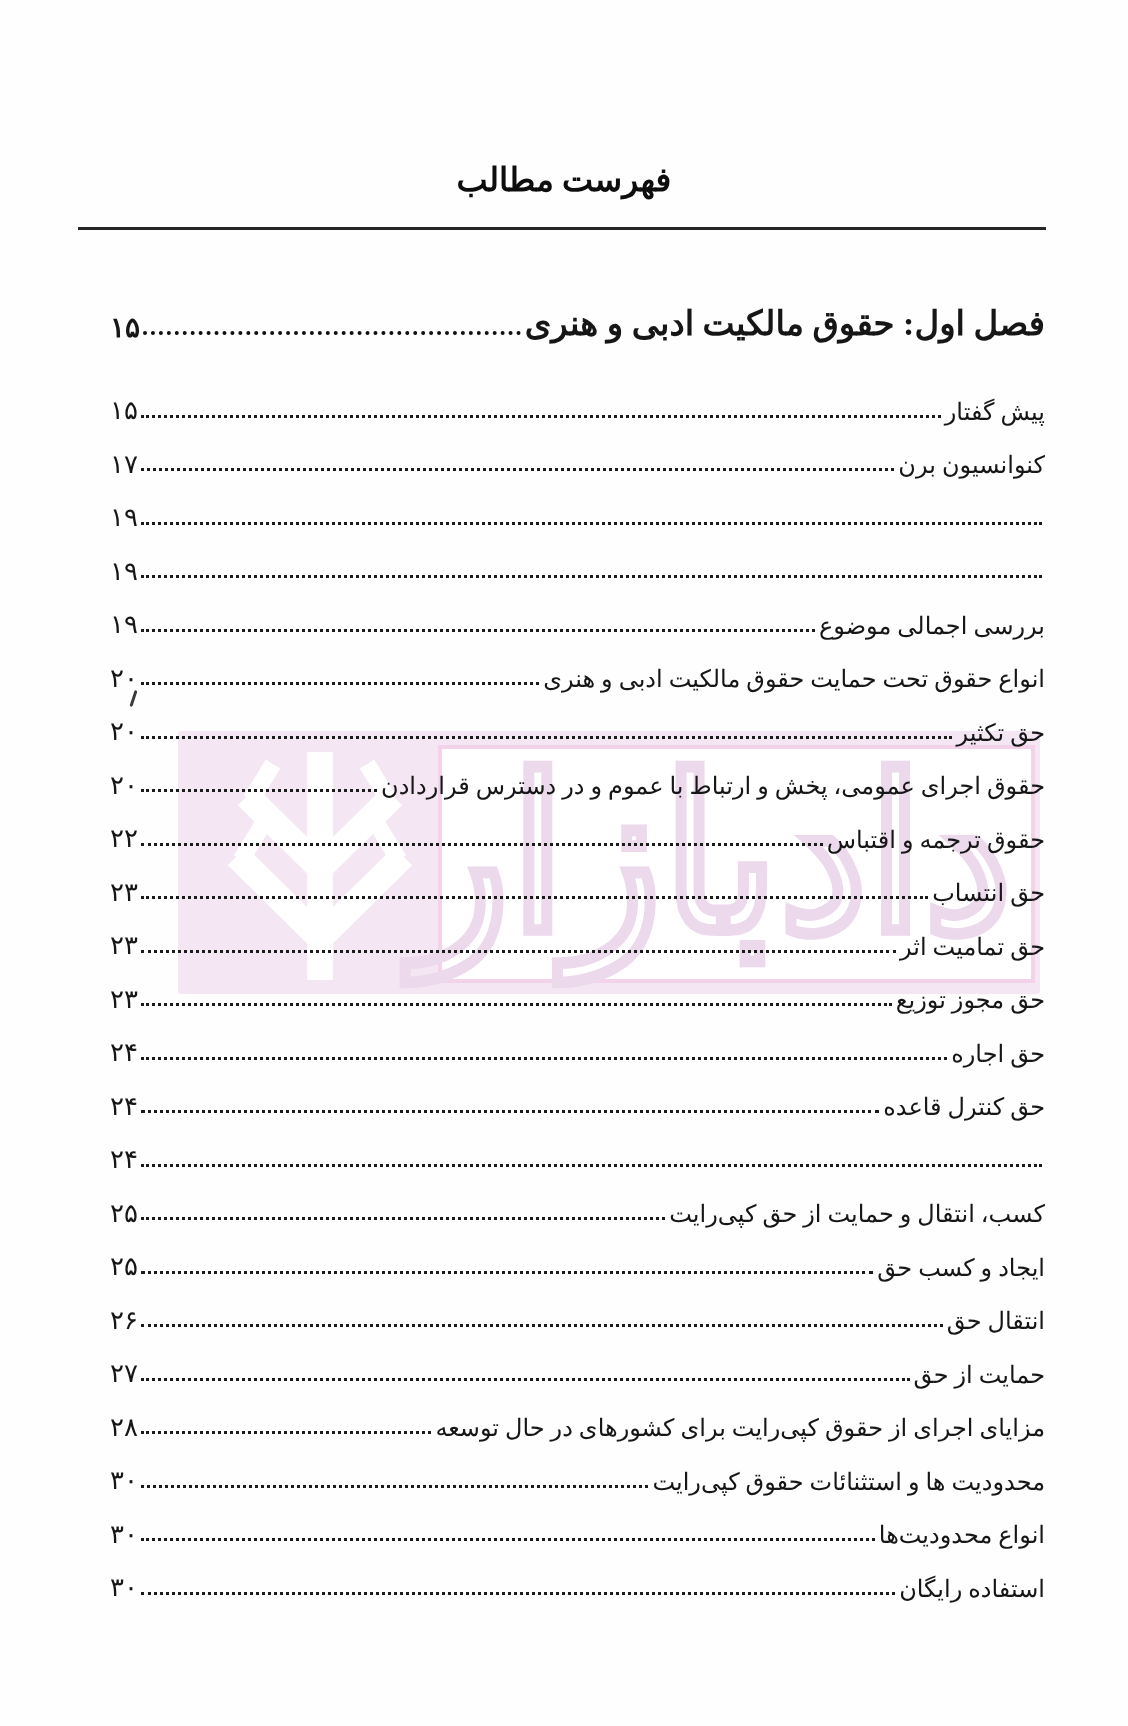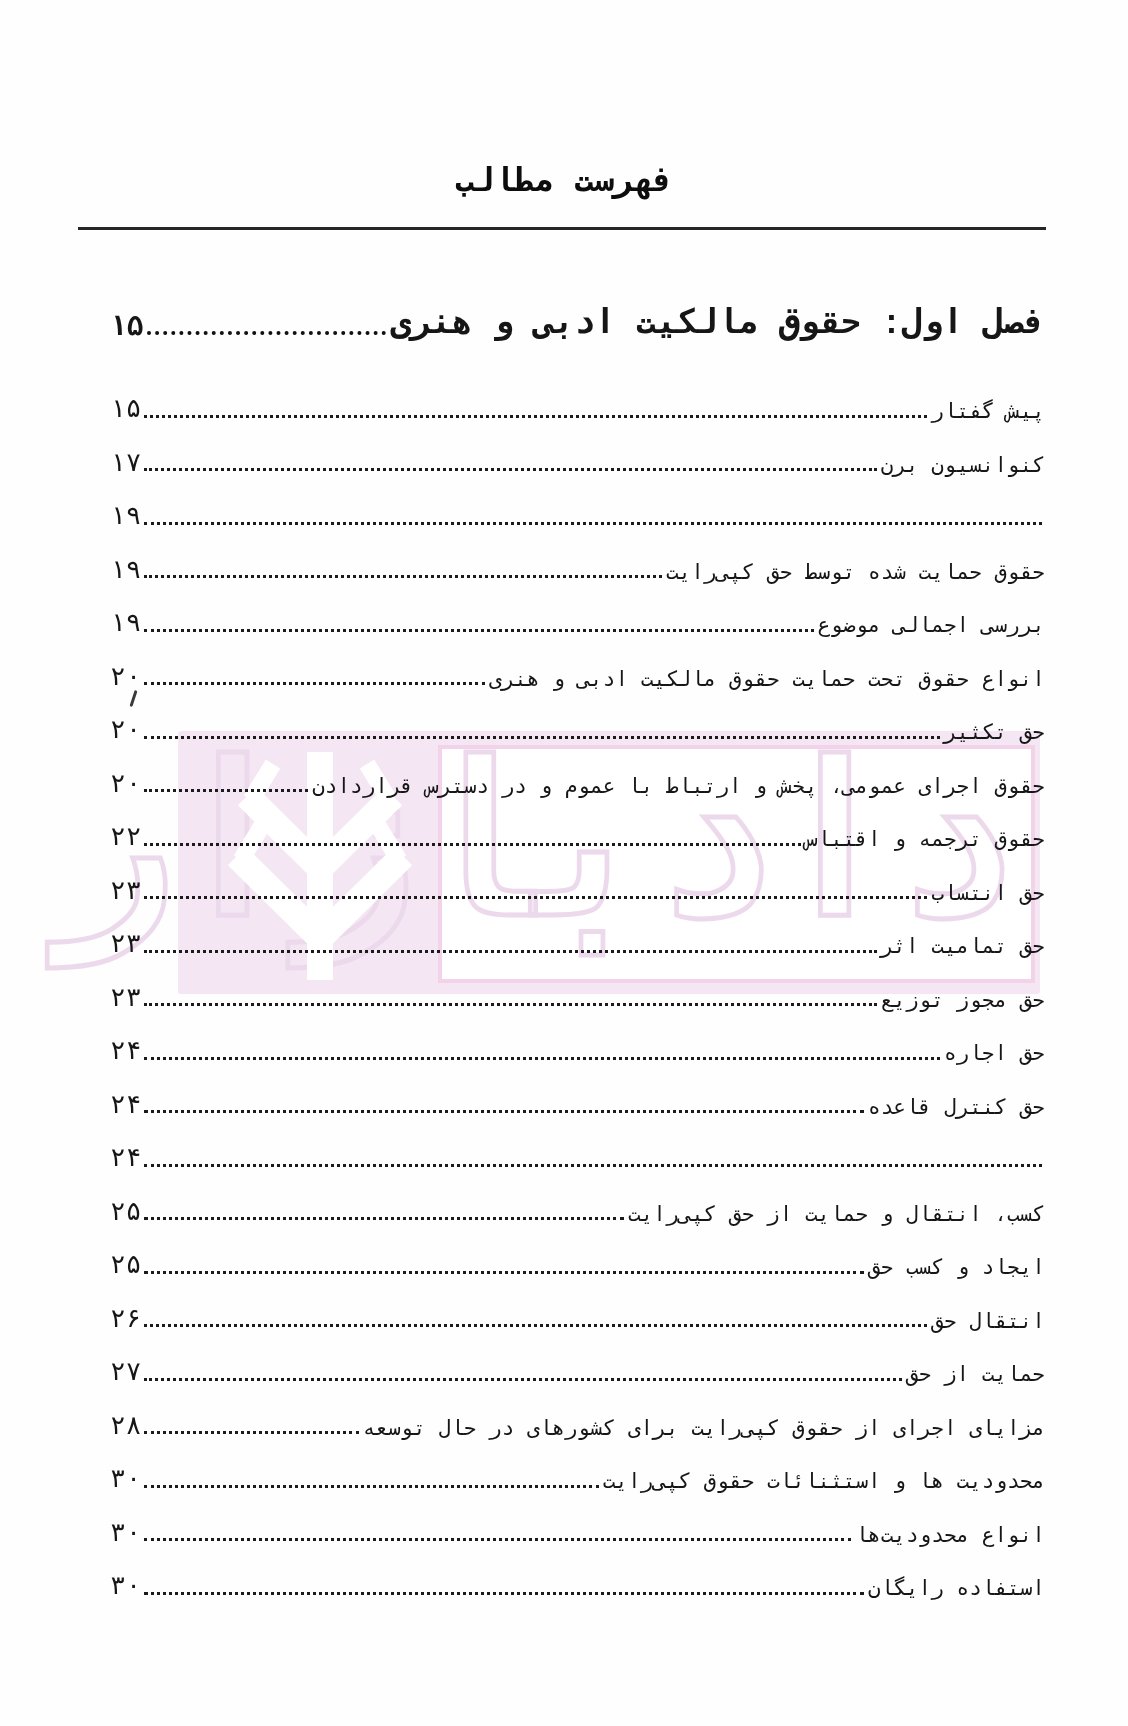--- a/index.html
+++ b/index.html
@@ -1,21 +1,21 @@
 <!DOCTYPE html>
 <html lang="fa" dir="rtl"><head>
 <meta charset="utf-8">
 <style>
   html,body{margin:0;padding:0;background:#e8e8e8;}
   .page{
     position:relative;
     width:1128px;height:1726px;
     background:#fefefe;
     overflow:hidden;
-    font-family:Liberation Mono, monospace;
+    font-family:Liberation Serif, serif;
     direction:rtl;
     color:#161616;
     margin:0 auto;
   }
   
   .page-title{
     position:absolute;top:138px;left:0;right:0;
     text-align:center;
     font-size:33px;font-weight:bold;color:#0d0d0d;
     letter-spacing:0;
@@ -46,21 +46,21 @@
   .stray-mark{
     position:absolute;left:132px;top:690px;width:3px;height:17px;
     background:#3a3a3a;transform:rotate(18deg);border-radius:2px;
   }
   
   .toc{
     position:absolute;top:283px;right:83px;left:94px;z-index:2;
   }
   .row{display:flex;align-items:flex-end;height:53.5px;}
   .row .t{
-    font-size:21px;line-height:1.25;white-space:nowrap;padding-left:1px;
+    font-size:24px;line-height:1.25;white-space:nowrap;padding-left:1px;
   }
   .row .leader{
     flex:1 1 auto;min-width:10px;height:0;
     border-bottom:3px dotted #1b1b1b;
     margin:0 3px 9px 3px;
   }
   .row .n{
     font-size:26px;line-height:1.2;white-space:nowrap;margin-left:16px;
   }
   .row.chapter{height:62px;margin-bottom:28px;}
@@ -113,21 +113,20 @@
         <div class="row entry">
           <span class="t">کنوانسیون برن</span>
           <span class="leader"></span>
           <span class="n">۱۷</span>
         </div>
         <div class="row entry">
           <span class="leader"></span>
           <span class="n">۱۹</span>
         </div>
         <div class="row entry">
-          <span class="t">حقوق حمایت شده توسط حق کپی‌رایت</span>
           <span class="leader"></span>
           <span class="n">۱۹</span>
         </div>
         <div class="row entry">
           <span class="t">بررسی اجمالی موضوع</span>
           <span class="leader"></span>
           <span class="n">۱۹</span>
         </div>
         <div class="row entry">
           <span class="t">انواع حقوق تحت حمایت حقوق مالکیت ادبی و هنری</span>

